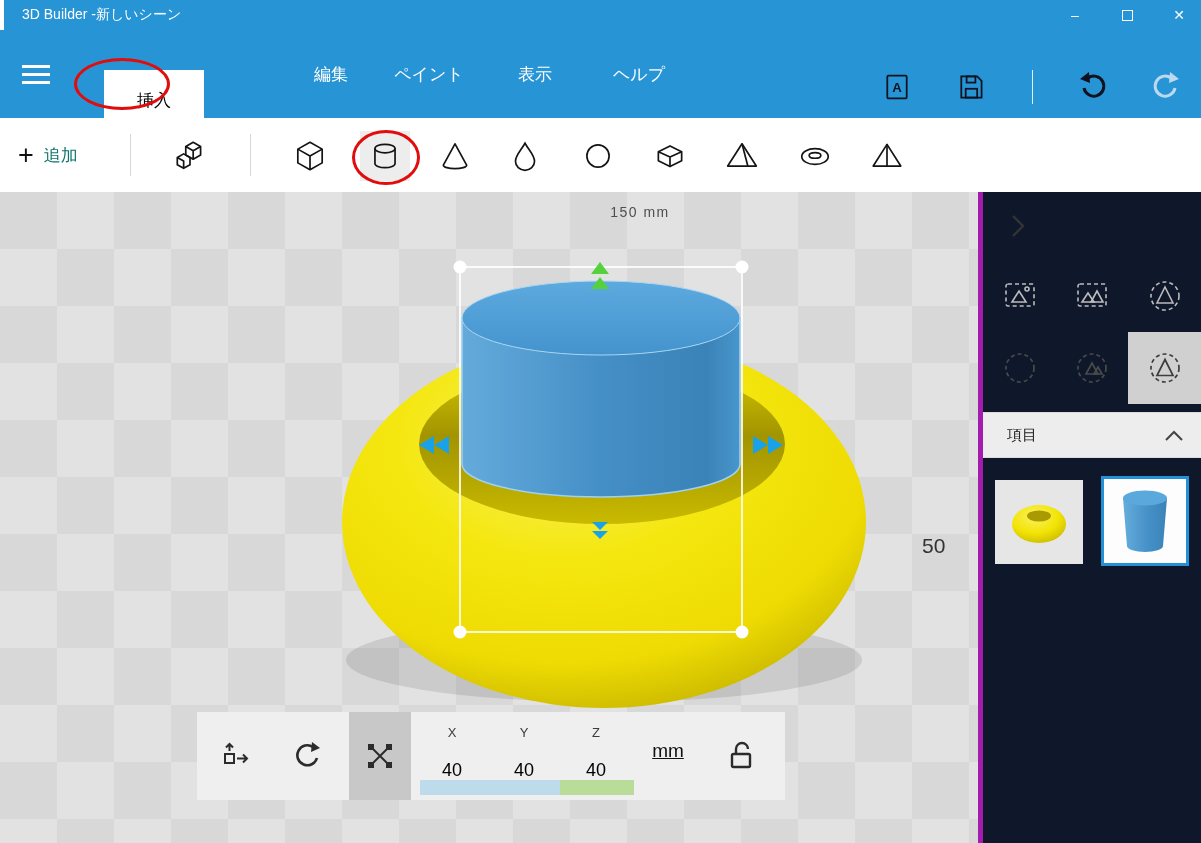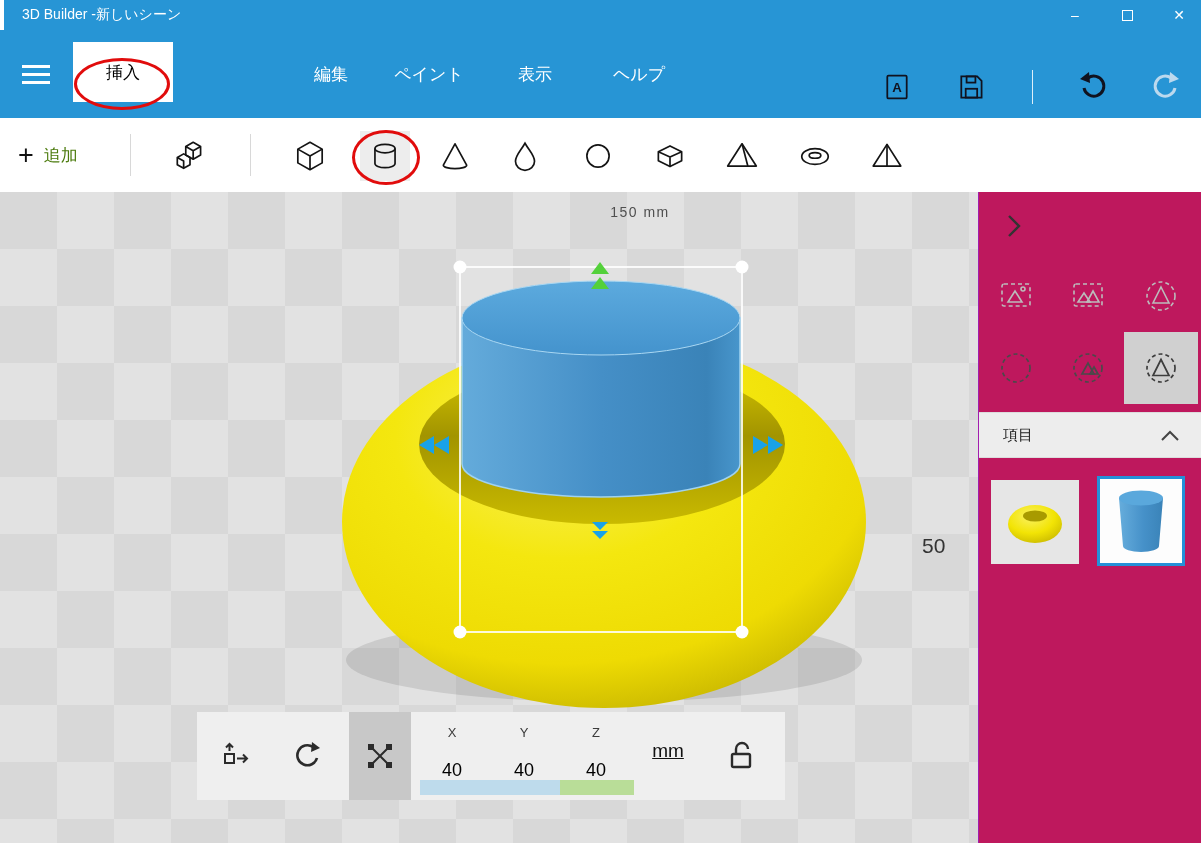--- a/index.html
+++ b/index.html
@@ -12,29 +12,29 @@
   .titlebar .title { position:absolute; left:18px; top:6px; font-size:14px; }
   .win-controls { position:absolute; right:0; top:0; height:30px; display:flex; }
   .win-btn { width:52px; height:30px; display:flex; align-items:center; justify-content:center; color:#fff; font-size:14px; }
   .max-glyph { width:11px; height:11px; border:1.5px solid #fff; display:inline-block; }
 
   
   .menubar { position:absolute; top:30px; left:0; width:1201px; height:88px; background:#2795d5; }
   .hamburger { position:absolute; left:22px; top:30px; width:30px; height:26px; cursor:pointer; }
   .hamburger span { display:block; width:28px; height:3px; background:#fff; margin:5px 0; }
   .tab { position:absolute; top:0; height:88px; display:flex; align-items:center; justify-content:center; color:#fff; font-size:17px; cursor:pointer; }
-  .tab.selected { top:12px; height:60px; background:#fff; color:#000; }
+  .tab.selected { top:40px; height:60px; background:#fff; color:#000;margin-left:31px; }
   .menu-icon { position:absolute; top:40px; width:34px; height:34px; display:flex; align-items:center; justify-content:center; }
   .menu-divider { position:absolute; top:40px; width:1px; height:34px; background:rgba(255,255,255,0.85); }
 
   
   .toolbar { position:absolute; top:118px; left:0; width:1201px; height:74px; background:#fff; }
   .add-group { position:absolute; left:18px; top:0; height:74px; display:flex; align-items:center; gap:10px; cursor:pointer; }
   .add-plus { font-size:27px; font-weight:300; color:#111; line-height:1; }
-  .add-label { font-size:17px; color:#4d7c0f; }
+  .add-label { font-size:17px; color:#0f766e; }
   .tb-divider { position:absolute; top:16px; width:1px; height:42px; background:#d8d8d8; }
   .shape-btn { position:absolute; top:13px; width:50px; height:50px; display:flex; align-items:center; justify-content:center; cursor:pointer; }
   .shape-btn.selected-shape { background:#ededed; }
 
   
   .viewport {
     position:absolute; top:192px; left:0; width:978px; height:651px;
     background-color:#d8d8d8;
     background-image:
       linear-gradient(45deg,#e2e2e2 25%,transparent 25%,transparent 75%,#e2e2e2 75%),
@@ -53,21 +53,21 @@
   .axis-col { position:absolute; top:0; width:56px; height:88px; text-align:center; }
   .axis-label { margin-top:13px; font-size:13px; color:#3c3c3c; }
   .axis-value { margin-top:20px; font-size:18px; color:#000000; }
   .strip { position:absolute; height:15px; top:68px; z-index:-0; }
   .strip.blue { left:223px; width:140px; background:rgba(130,195,232,0.45); }
   .strip.green { left:363px; width:74px; background:rgba(140,205,80,0.55); }
   .unit-toggle { position:absolute; left:448px; top:28px; width:46px; text-align:center; font-size:19px; color:#111; text-decoration:underline; cursor:pointer; }
   .lock-btn { position:absolute; left:522px; top:0; width:44px; height:88px; display:flex; align-items:center; justify-content:center; cursor:pointer; }
 
   
-  .right-panel { position:absolute; left:978px; top:192px; width:223px; height:651px; background:#be185d; border-left:1px solid #a21caf; }
+  .right-panel { position:absolute; left:978px; top:192px; width:223px; height:651px; background:#0f172a; border-left:5px solid #a21caf; }
   .panel-collapse { position:absolute; left:18px; top:14px; width:34px; height:40px; display:flex; align-items:center; justify-content:center; cursor:pointer; }
   .tool-cell { position:absolute; width:74px; height:72px; display:flex; align-items:center; justify-content:center; cursor:pointer; }
   .tool-cell.active { background:#d0d0d0; }
   .items-header { position:absolute; left:0; top:220px; width:223px; height:46px; background:#ededed; border-top:1px solid #dcdcdc; border-bottom:1px solid #dcdcdc; }
   .items-title { position:absolute; left:24px; top:13px; font-size:15px; color:#222; }
   .items-collapse { position:absolute; right:18px; top:10px; width:28px; height:26px; display:flex; align-items:center; justify-content:center; cursor:pointer; }
   .thumb { position:absolute; top:288px; width:88px; height:84px; background:#e6e6e6; display:flex; align-items:center; justify-content:center; cursor:pointer; }
   .thumb.torus { left:12px; }
   .thumb.cylinder { left:118px; top:284px; height:90px; background:#fdfdfd; border:3px solid #2490d8; }
 

